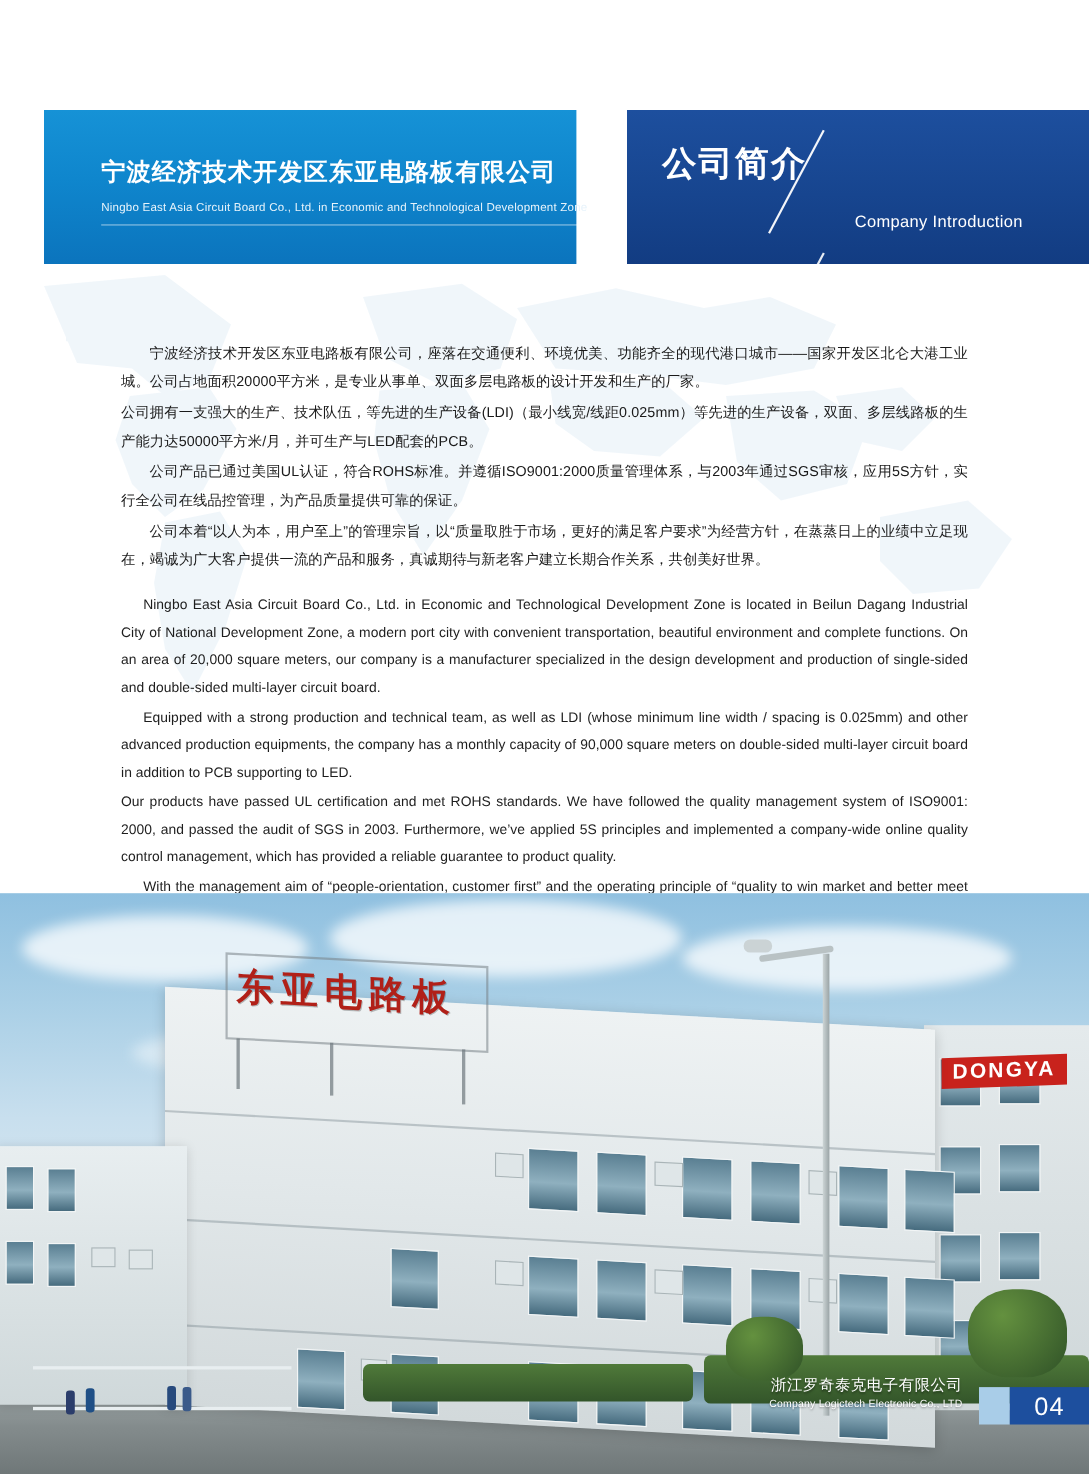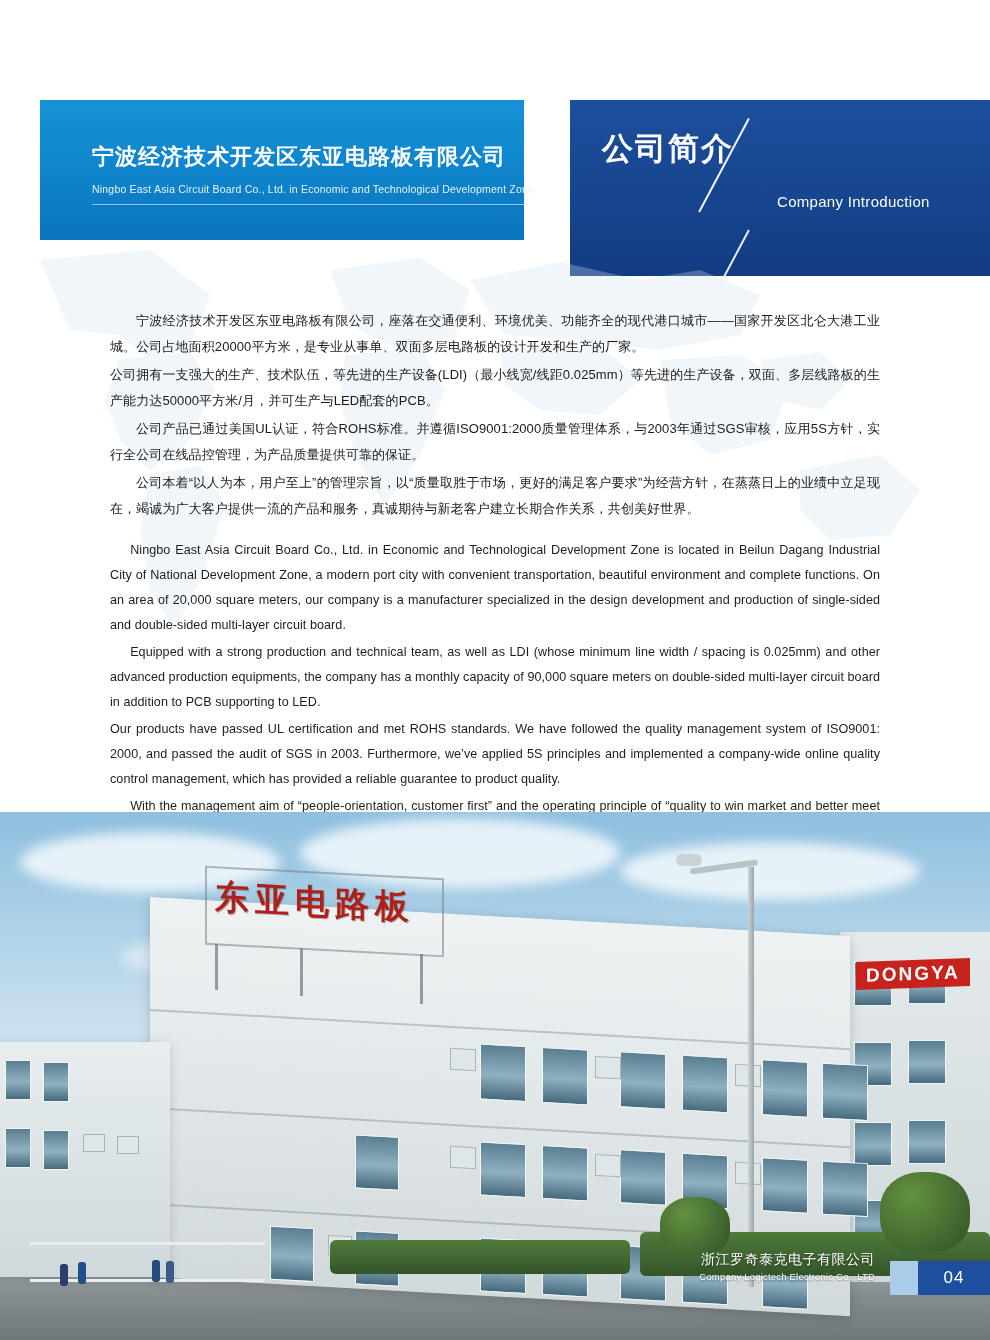--- a/index.html
+++ b/index.html
@@ -45,21 +45,21 @@
     left: 0; top: 0;
     width: 484px;
     height: 140px;
     background: linear-gradient(180deg,#1692d6 0%, #0f86cd 45%, #0b74bd 100%);
     margin-left: 40px;
   }
   .header-right {
     position: absolute;
     left: 570px; top: 0;
     width: 420px;
-    height: 176px;
+    height: 140px;
     background: linear-gradient(180deg,#1d4f9e 0%, #17458f 55%, #123c82 100%);
   }
   .header-left .cn-name {
     position: absolute;
     left: 52px;
     top: 42px;
     color: #ffffff;
     font-size: 22px;
     letter-spacing: 1px;
     font-weight: 700;
@@ -343,21 +343,21 @@
     height: 34px;
   }
   .pn-light {
     width: 28px; height: 34px;
     background: #a9cde8;
   }
   .pn-dark {
     width: 72px; height: 34px;
     background: #1d4f9e;
     color: #ffffff;
-    font-size: 17px;
+    font-size: 23px;
     display: flex;
     align-items: center;
     justify-content: center;
     letter-spacing: 1px;
   }
 </style>
 </head>
 <body>
 
 <div class="page">

